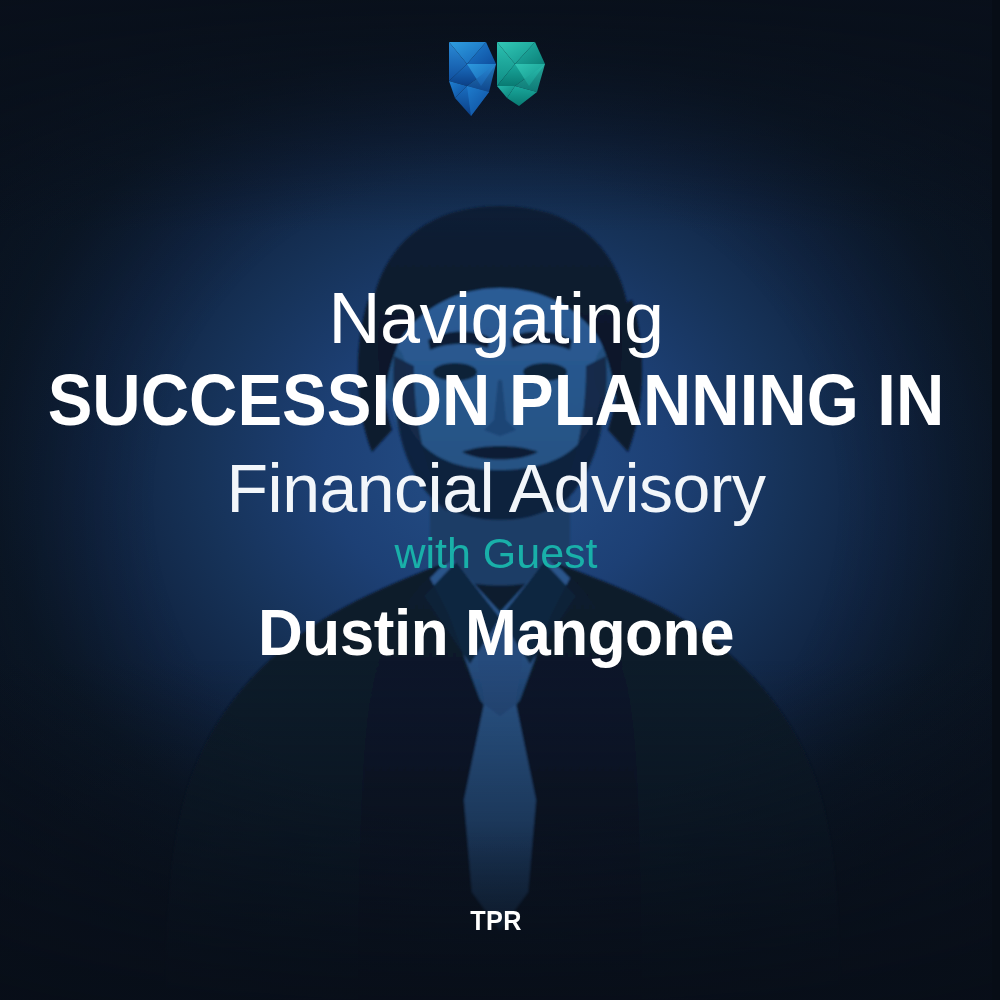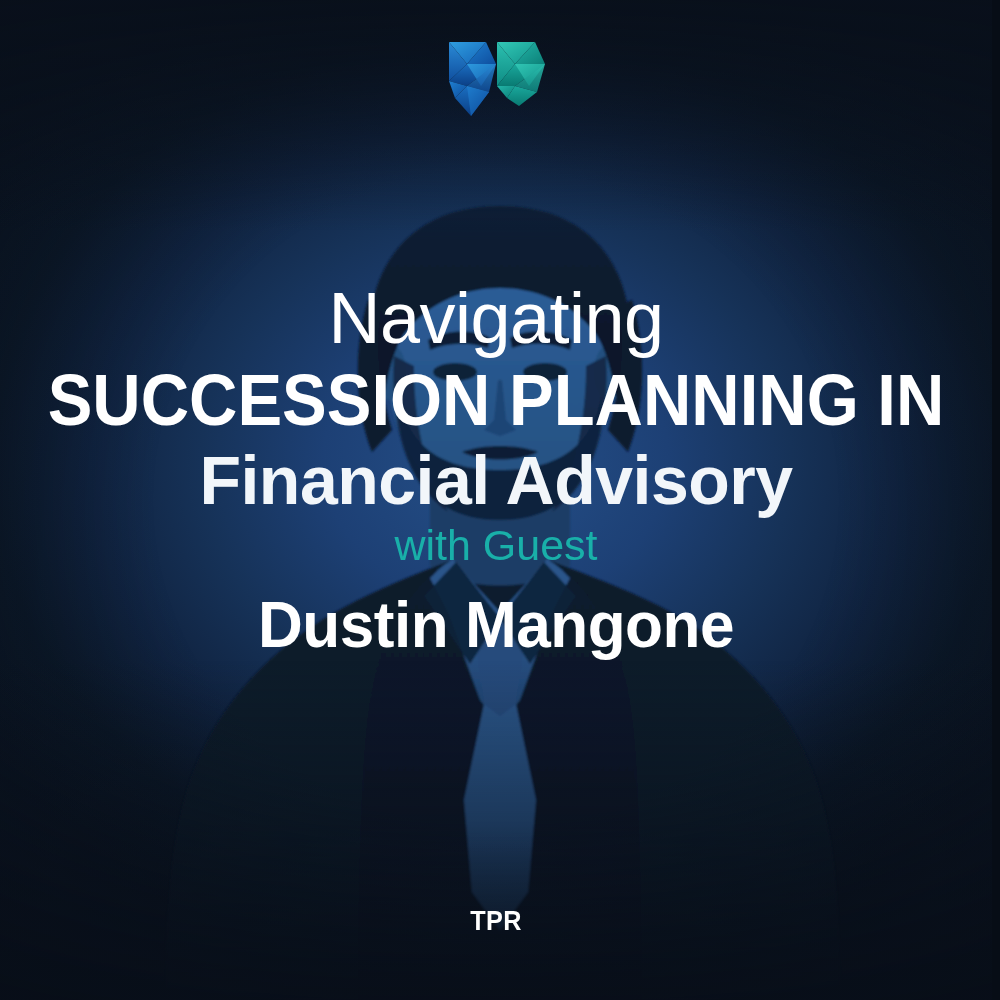--- a/index.html
+++ b/index.html
@@ -90,24 +90,24 @@
     line-height: 1.06;
     font-weight: 700;
     color: #ffffff;
     letter-spacing: 0px;
     margin-top: 8px;
     transform: scaleX(0.93);
   }
   .line-sub {
     font-size: 68px;
     line-height: 1.02;
-    font-weight: 700;
+    font-weight: 400;
     color: #f2f6fa;
     letter-spacing: -0.5px;
-    margin-top: 8px;
+    margin-top: 16px;
   }
   .line-withguest {
     font-size: 43px;
     line-height: 1.0;
     font-weight: 300;
     color: #19b0a9;
     margin-top: 8px;
     letter-spacing: 0px;
   }
   .line-name {

